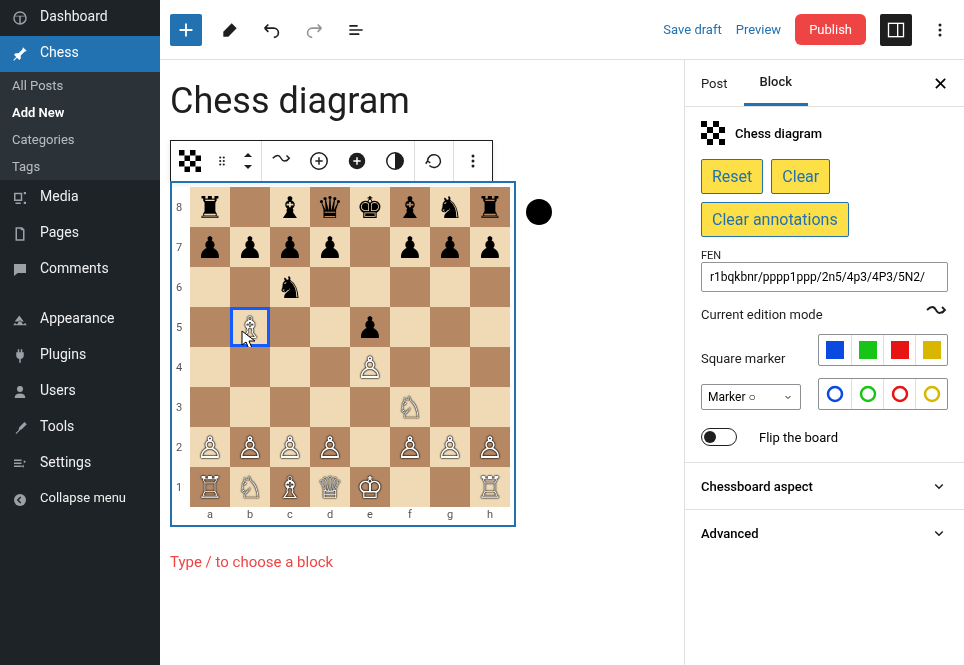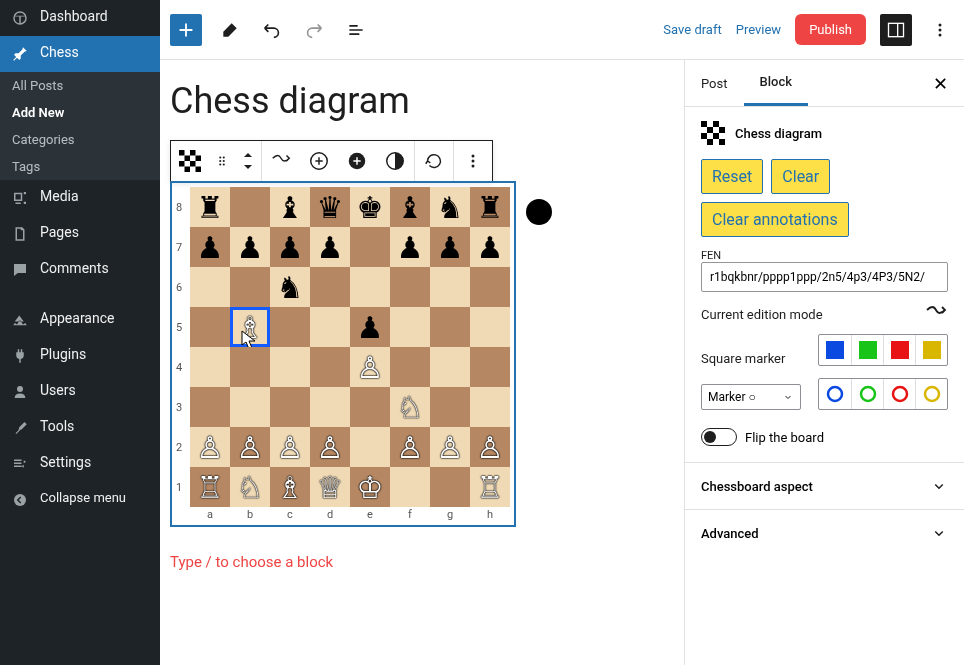--- a/index.html
+++ b/index.html
@@ -60,21 +60,21 @@
 .action-buttons { display: flex; gap: 8px; flex-wrap: wrap; }
 .action-buttons button { border: 1px solid #2271b1; color: #2271b1; background: #fde047; padding: 7px 10px; font-size: 16px; border-radius: 2px; cursor: pointer; }
 .insp-label { font-size: 11px; text-transform: uppercase; color: #1e1e1e; font-weight: 400; }
 .fen-input { width: 100%; border: 1px solid #949494; padding: 7px 8px; font-size: 12px; border-radius: 2px; }
 .marker-row { display: flex; align-items: flex-end; justify-content: space-between; gap: 8px; }
 .marker-label { font-size: 13px; color: #1e1e1e; }
 .marker-swatches { display: flex; border: 1px solid #8c8f94; border-radius: 2px; overflow: hidden; }
 .marker-swatches .swatch { width: 32px; height: 30px; display: flex; align-items: center; justify-content: center; cursor: pointer; border-left: 1px solid #ddd; }
 .marker-swatches .swatch:first-child { border-left: none; }
 .marker-dropdown { border: 1px solid #8c8f94; padding: 5px 6px; background: #fff; font-size: 12px; display: flex; align-items: center; gap: 4px; border-radius: 2px; cursor: pointer; flex:1; justify-content: space-between; max-width: 100px;}
-.toggle-row { display: flex; align-items: center; gap: 8px; margin-top: 6px; }
+.toggle-row { display: flex; align-items: center; gap: 22px; margin-top: 6px; }
 .toggle { width: 36px; height: 18px; border: 1px solid #1e1e1e; border-radius: 10px; position: relative; background: #fff; }
 .toggle::after { content: ''; position: absolute; left: 2px; top: 2px; width: 12px; height: 12px; background: #1e1e1e; border-radius: 50%; }
 
 svg { display: block; }
 </style>
 </head>
 <body>
 
 <div class="admin-sidebar">
   <div class="menu-item">

